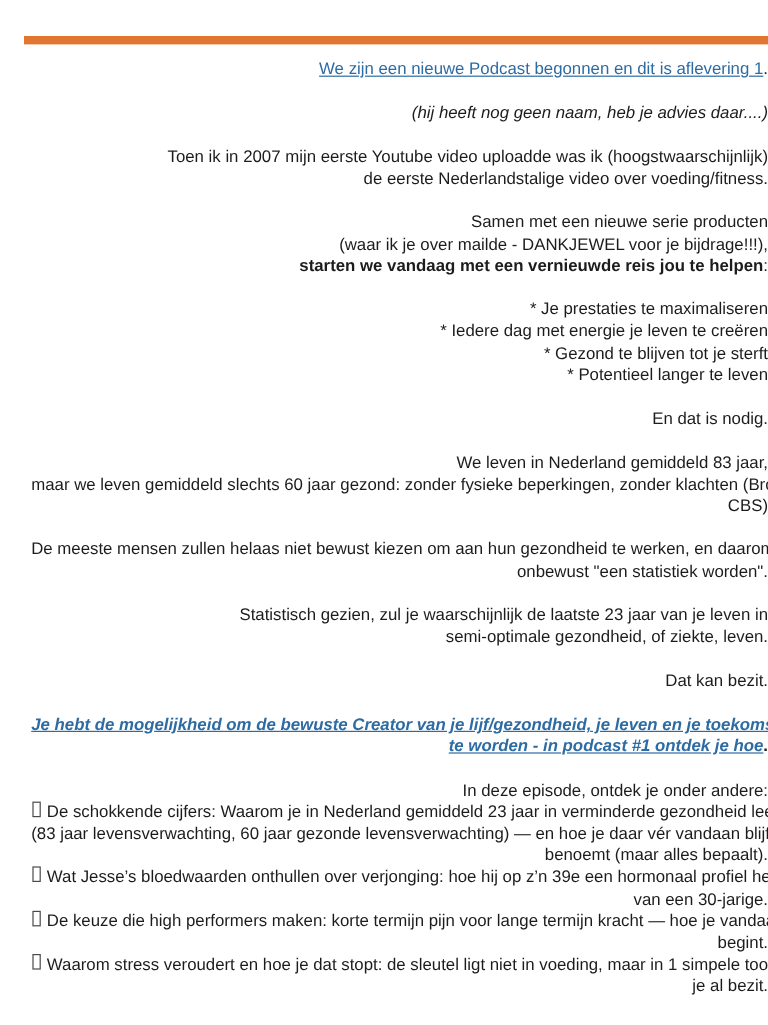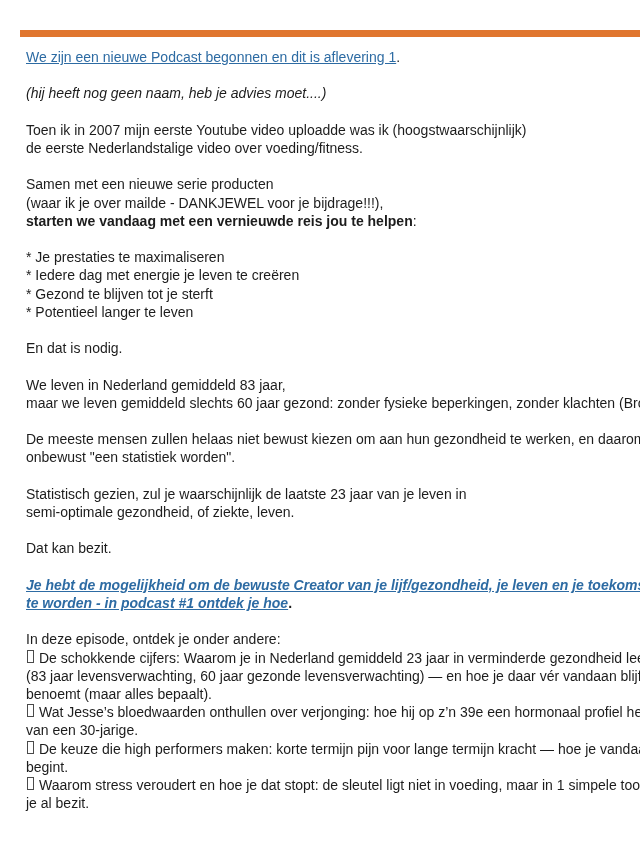--- a/index.html
+++ b/index.html
@@ -18,21 +18,21 @@
     font-size: 14px;
     line-height: 18.2px;
     color: var(--text);
   }
   .accent-bar {
     margin: 30px 0 0 20px;
     height: 7px;
     background: var(--accent);
   }
   .content { padding: 11px 0 0 26px; }
-  .block { margin: 0 0 18.2px 0; }
+  .block { margin: 0 0 18.2px 0; text-align: right; }
   .line { white-space: nowrap; }
   .link {
     color: var(--link);
     text-decoration: underline;
     cursor: pointer;
   }
   .cta-link {
     color: var(--link);
     text-decoration: underline;
     font-weight: bold;
@@ -53,21 +53,21 @@
 <body>
 
 <div class="accent-bar"></div>
 
 <div class="content">
 
   <p class="block line">
     <span class="link">We zijn een nieuwe Podcast begonnen en dit is aflevering 1</span><span>.</span>
   </p>
 
-  <p class="block line italic">(hij heeft nog geen naam, heb je advies moet....)</p>
+  <p class="block line italic">(hij heeft nog geen naam, heb je advies daar....)</p>
 
   <p class="block">
     <span class="line" style="display:block">Toen ik in 2007 mijn eerste Youtube video uploadde was ik (hoogstwaarschijnlijk)</span>
     <span class="line" style="display:block">de eerste Nederlandstalige video over voeding/fitness.</span>
   </p>
 
   <p class="block">
     <span class="line" style="display:block">Samen met een nieuwe serie producten</span>
     <span class="line" style="display:block">(waar ik je over mailde - DANKJEWEL voor je bijdrage!!!),</span>
     <span class="line" style="display:block"><span class="bold">starten we vandaag met een vernieuwde reis jou te helpen</span><span>:</span></span>
@@ -78,20 +78,21 @@
     <span class="line" style="display:block">* Iedere dag met energie je leven te creëren</span>
     <span class="line" style="display:block">* Gezond te blijven tot je sterft</span>
     <span class="line" style="display:block">* Potentieel langer te leven</span>
   </p>
 
   <p class="block line">En dat is nodig.</p>
 
   <p class="block">
     <span class="line" style="display:block">We leven in Nederland gemiddeld 83 jaar,</span>
     <span class="line" style="display:block">maar we leven gemiddeld slechts 60 jaar gezond: zonder fysieke beperkingen, zonder klachten (Bron:</span>
+    <span class="line" style="display:block">CBS)</span>
   </p>
 
   <p class="block">
     <span class="line" style="display:block">De meeste mensen zullen helaas niet bewust kiezen om aan hun gezondheid te werken, en daarom</span>
     <span class="line" style="display:block">onbewust "een statistiek worden".</span>
   </p>
 
   <p class="block">
     <span class="line" style="display:block">Statistisch gezien, zul je waarschijnlijk de laatste 23 jaar van je leven in</span>
     <span class="line" style="display:block">semi-optimale gezondheid, of ziekte, leven.</span>

